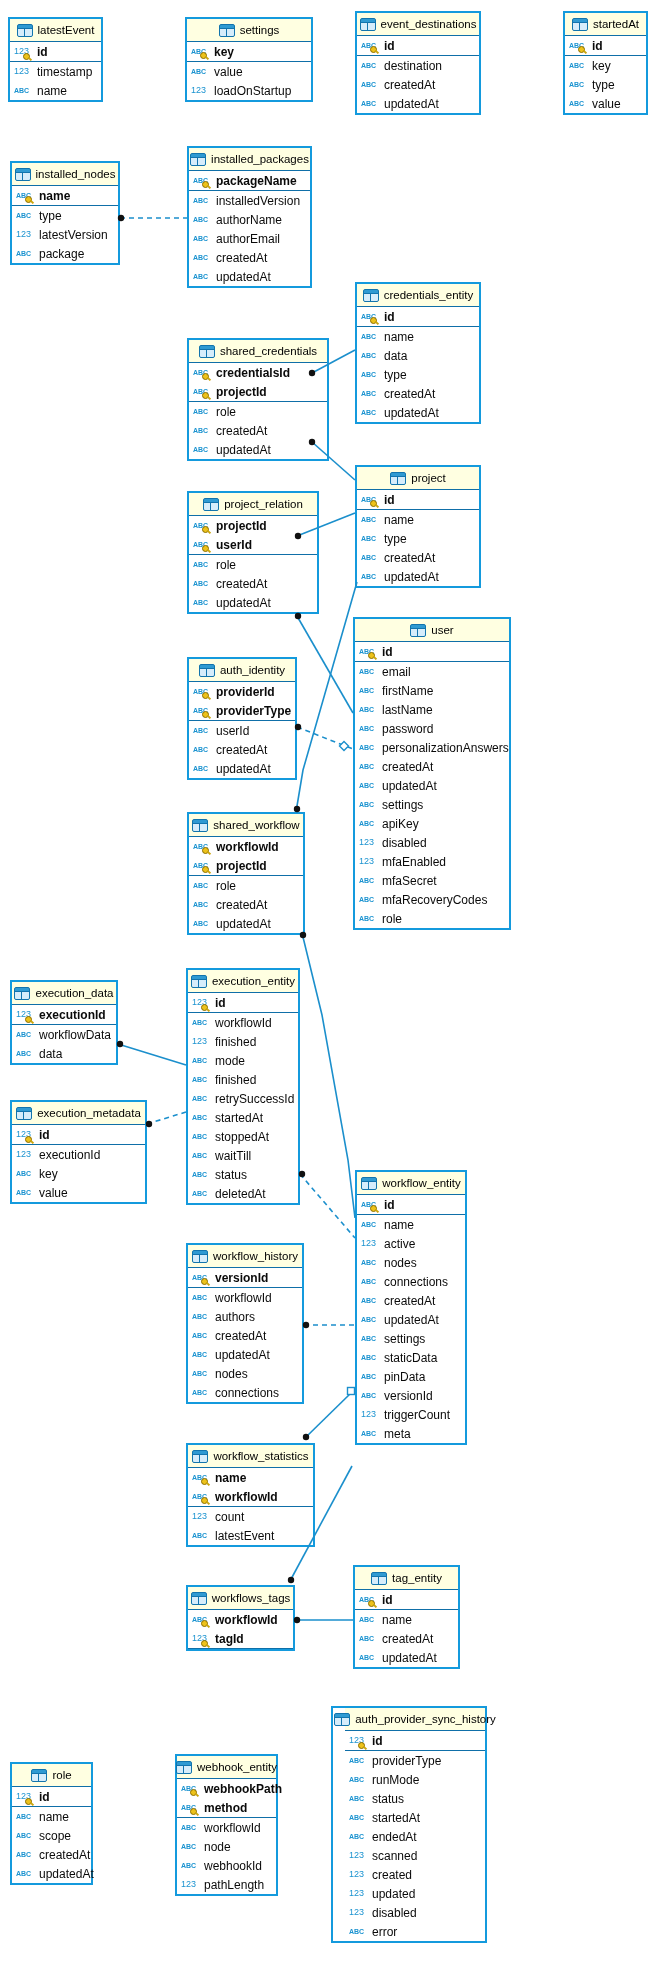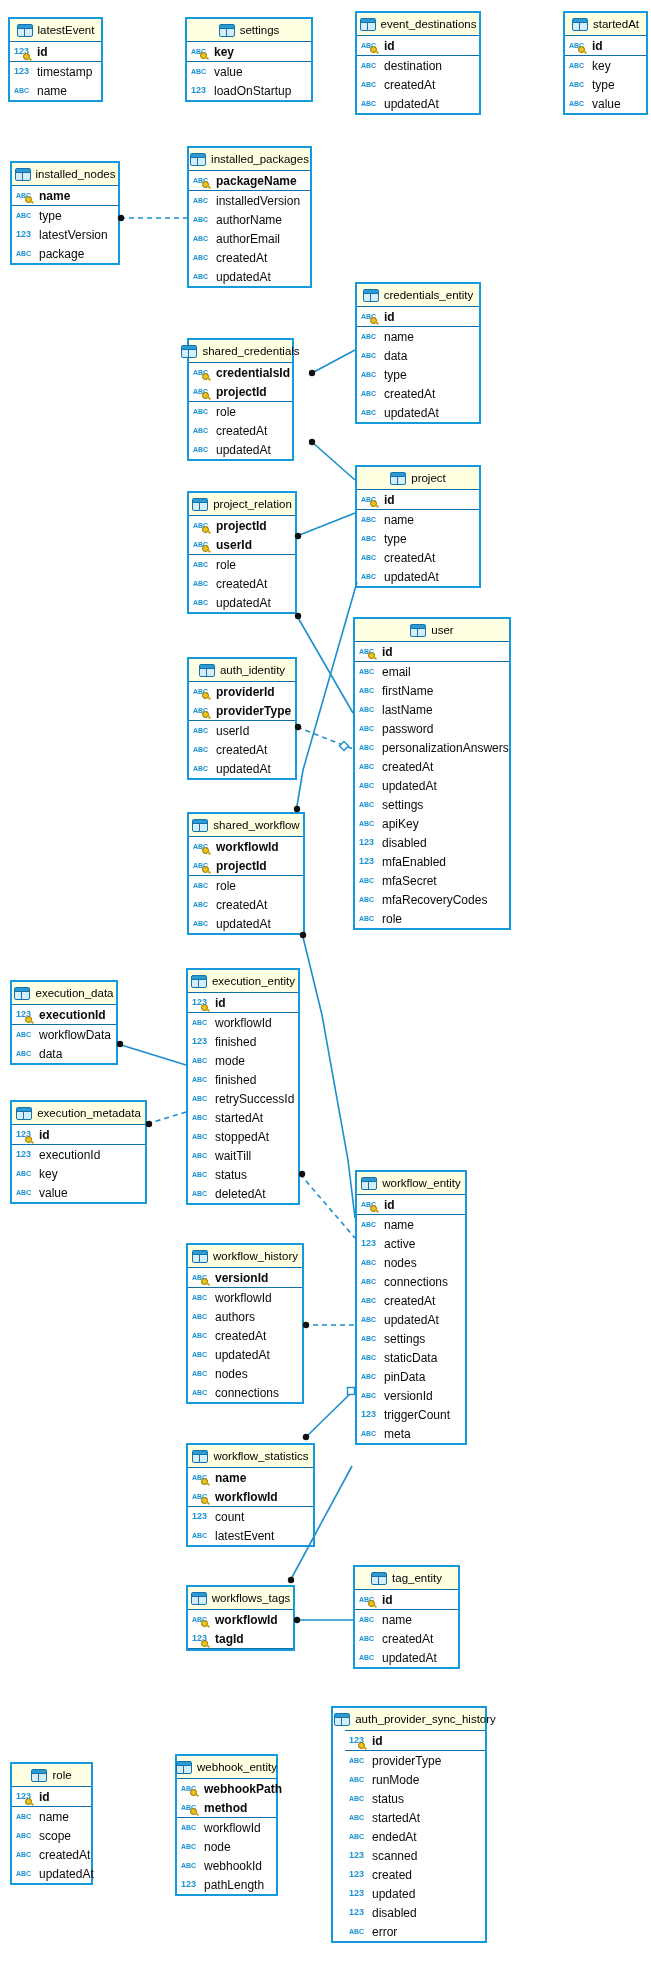--- a/index.html
+++ b/index.html
@@ -15,21 +15,21 @@
          justify-content:center;gap:5px;font-size:11.5px;color:#000;white-space:nowrap;}
   .tbl-ico{position:relative;flex:0 0 auto;width:14px;height:11px;border:1px solid #1274ad;border-radius:2px;
            background:linear-gradient(#2f9ad2 0 3px,#d6edfb 3px);}
   .tbl-ico::before{content:"";position:absolute;left:0;right:0;top:3px;height:1px;background:#1274ad;}
   .tbl-ico::after{content:"";position:absolute;top:4px;bottom:0;left:6px;width:1px;background:#1274ad;}
   .sec-pk{border-bottom:1px solid #0f6fa8;}
   .row{height:19px;display:flex;align-items:center;padding:0 3px 0 4px;font-size:12px;color:#0a0a0a;white-space:nowrap;}
   .row.pk .cname{font-weight:bold;}
   .tico{position:relative;flex:0 0 20px;margin-right:3px;color:#1b93d0;line-height:1;}
   .tico.t-abc{font-size:7px;font-weight:bold;letter-spacing:0;}
-  .tico.t-num{font-size:9px;font-weight:bold;}
+  .tico.t-num{font-size:9px;font-weight:normal;}
   .pk-key{position:absolute;right:4px;bottom:-4px;width:5px;height:5px;background:#edc21a;
           border:1px solid #8a6d00;border-radius:50%;}
   .pk-key::after{content:"";position:absolute;left:4px;top:4px;width:4px;height:2px;background:#caa50e;
           transform:rotate(45deg);}
   .cname{overflow:visible;}
 </style>
 </head>
 <body>
 
 <div id="canvas">
@@ -251,21 +251,21 @@
           <div class="row">
             <span class="tico t-abc">ABC</span>
             <span class="cname">createdAt</span>
           </div>
           <div class="row">
             <span class="tico t-abc">ABC</span>
             <span class="cname">updatedAt</span>
           </div>
         </div>
       </div>
-      <div class="table" style="left: 187px; top: 338px; width: 107px;">
+      <div class="table" style="left: 187px; top: 338px; width: 142px;">
         <div class="thead">
           <span class="tbl-ico"></span>
           <span>shared_credentials</span>
         </div>
         <div class="sec-pk">
           <div class="row pk">
             <span class="tico t-abc">ABC<span class="pk-key"></span></span>
             <span class="cname">credentialsId</span>
           </div>
           <div class="row pk">
@@ -311,21 +311,21 @@
           <div class="row">
             <span class="tico t-abc">ABC</span>
             <span class="cname">createdAt</span>
           </div>
           <div class="row">
             <span class="tico t-abc">ABC</span>
             <span class="cname">updatedAt</span>
           </div>
         </div>
       </div>
-      <div class="table" style="left: 187px; top: 491px; width: 110px;">
+      <div class="table" style="left: 187px; top: 491px; width: 132px;">
         <div class="thead">
           <span class="tbl-ico"></span>
           <span>project_relation</span>
         </div>
         <div class="sec-pk">
           <div class="row pk">
             <span class="tico t-abc">ABC<span class="pk-key"></span></span>
             <span class="cname">projectId</span>
           </div>
           <div class="row pk">

